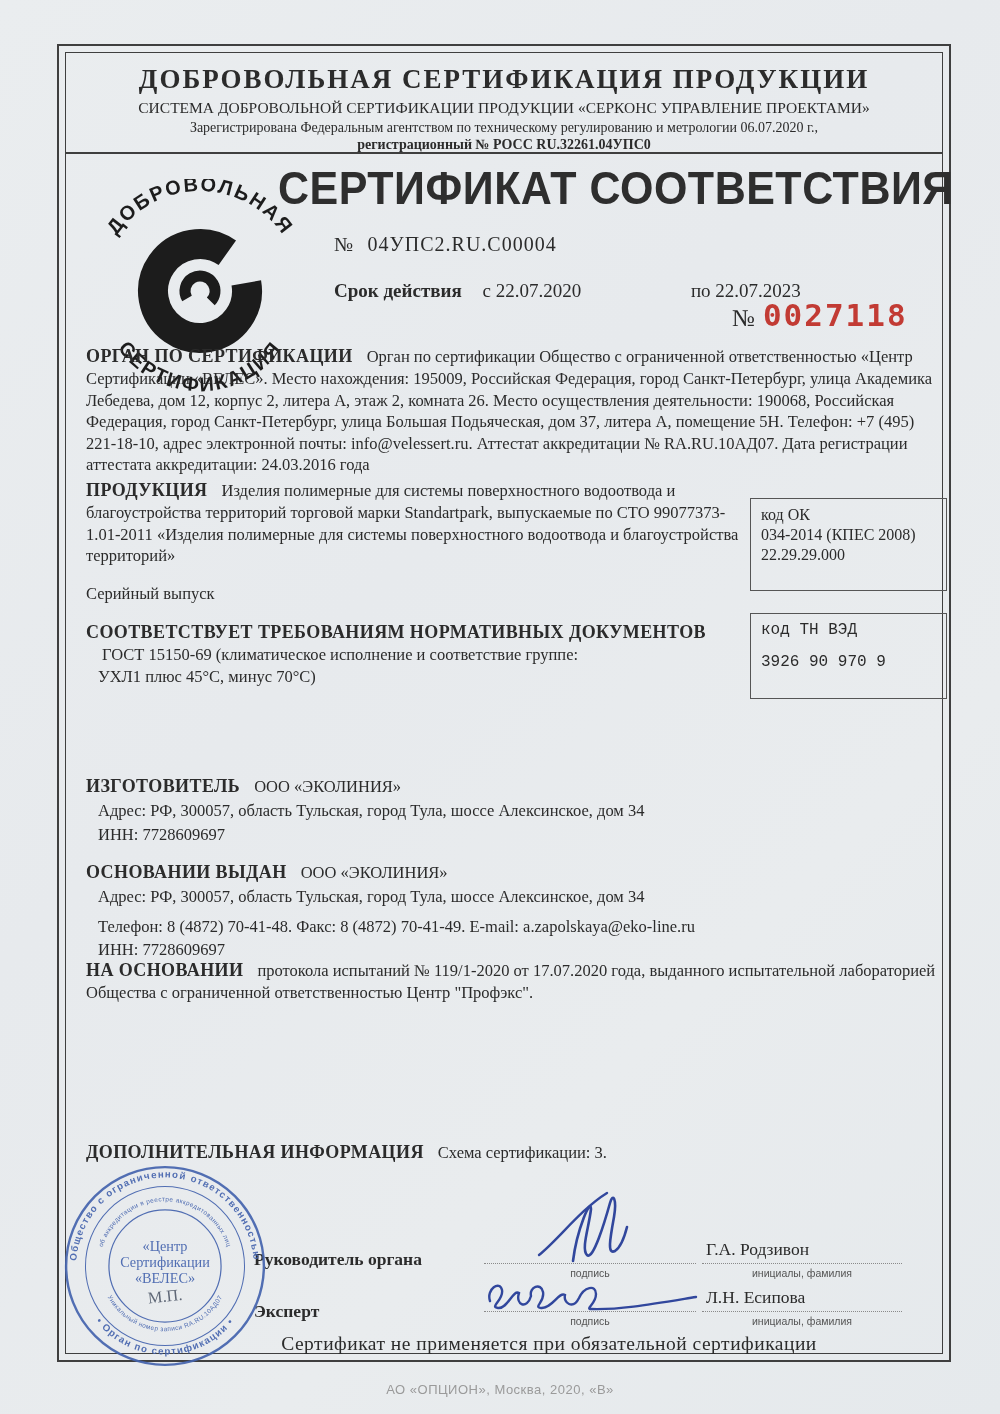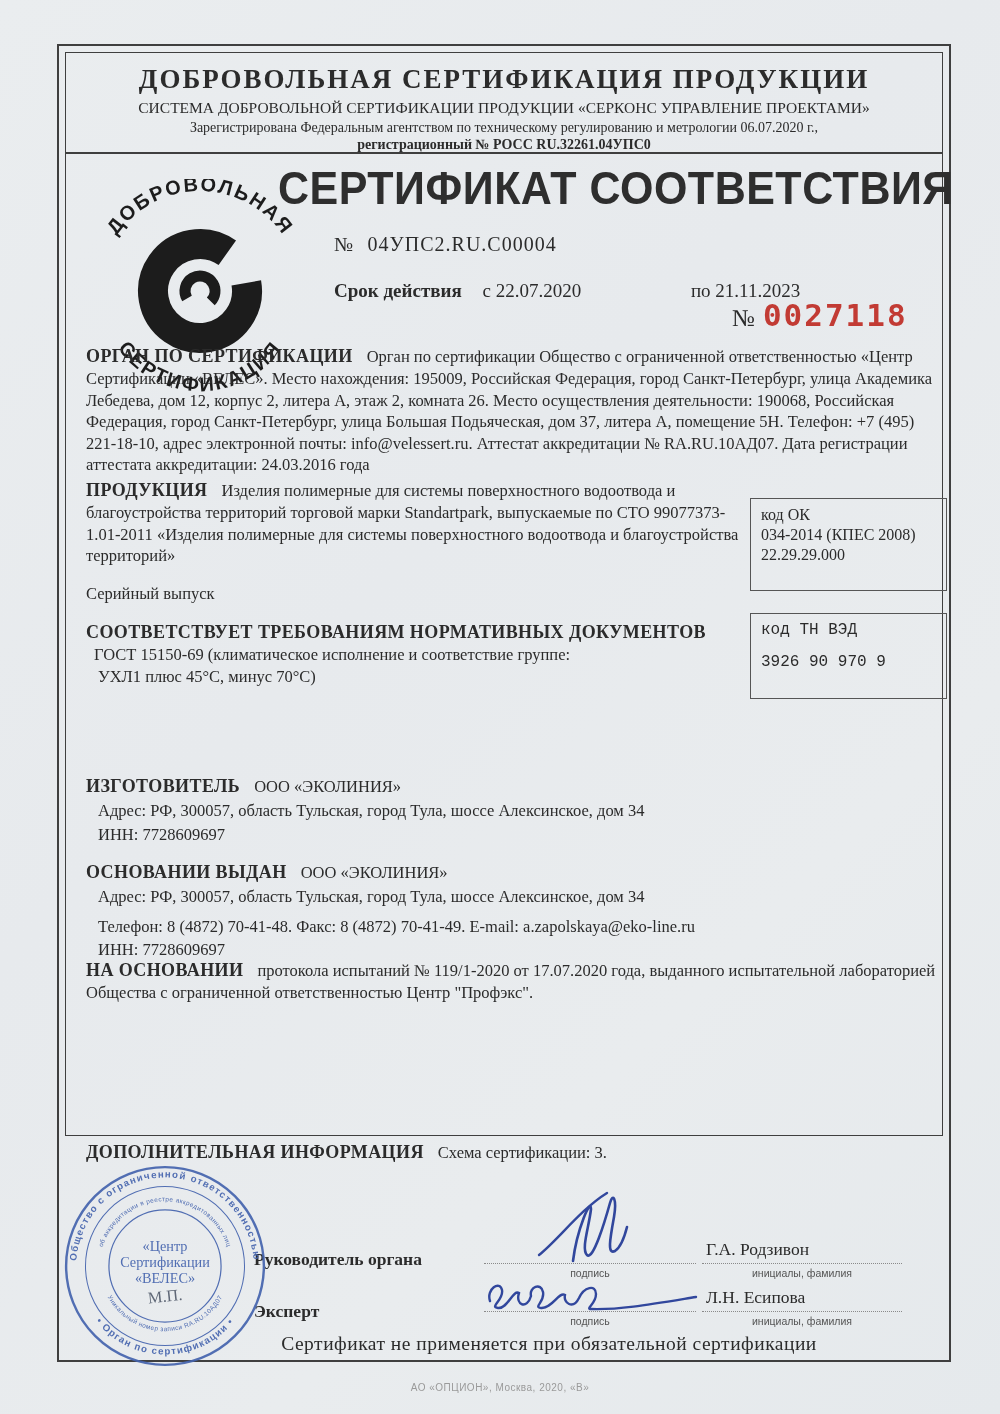--- a/index.html
+++ b/index.html
@@ -13,21 +13,21 @@
   }
   .paper{
     position:absolute;left:0;top:0;width:1000px;height:1414px;
     background:linear-gradient(135deg,#eaedef 0%,#e7eaed 40%,#e9ecee 70%,#e5e9ec 100%);
   }
   .outer-border{
     position:absolute;left:57px;top:44px;width:894px;height:1318px;
     border:2px solid #3f3f3f;box-sizing:border-box;
   }
   .inner-border{
-    position:absolute;left:65px;top:52px;width:878px;height:1084px;
+    position:absolute;left:65px;top:52px;width:878px;height:1302px;
     border:1px solid #3f3f3f;box-sizing:border-box;padding-left:30px;
   }
   
   .header{
     position:absolute;left:0;top:0;width:100%;height:101px;
     border-bottom:2px solid #3f3f3f;box-sizing:border-box;
     text-align:center;padding-top:11px;
   }
   .header .h1{font-size:27px;font-weight:bold;letter-spacing:2px;}
   .header .h2{font-size:15.5px;margin-top:4px;}
@@ -72,21 +72,21 @@
     font-size:10.5px;color:#555;text-align:center;
   }
   .scrawl{position:absolute;}
   .stamp{position:absolute;left:-6px;top:1108px;width:210px;height:210px;opacity:.92;}
   .footer-note{
     position:absolute;left:0;top:1280px;width:100%;text-align:center;
     font-size:19.5px;letter-spacing:.5px;padding-left:90px;box-sizing:border-box;
   }
   .imprint{
     position:absolute;left:0;top:1382px;width:1000px;text-align:center;
-    font-family:"Liberation Sans",sans-serif;font-size:10px;color:#9a9a9a;letter-spacing:.5px;
+    font-family:"Liberation Sans",sans-serif;font-size:13px;color:#9a9a9a;letter-spacing:.5px;
   }
 </style>
 </head>
 <body>
 
 <div class="paper"></div>
 <div class="outer-border"></div>
 
 <div class="inner-border">
 
@@ -114,21 +114,21 @@
 
   <div class="main-title">СЕРТИФИКАТ СООТВЕТСТВИЯ</div>
 
   <div class="cert-no">
     <span>№</span><span class="num">04УПС2.RU.C00004</span>
   </div>
 
   <div class="validity">
     <span class="lbl">Срок действия</span>
     <span class="from">с 22.07.2020</span>
-    <span class="to">по 21.11.2023</span>
+    <span class="to">по 22.07.2023</span>
   </div>
 
   <div class="serial">
     <span class="no-sign">№</span><span class="digits">0027118</span>
   </div>
 
   <div class="sec" style="left:20px;top:292px;width:860px;">
     <span class="sec-head">ОРГАН ПО СЕРТИФИКАЦИИ</span><span class="gap"></span><span>Орган по сертификации Общество с ограниченной ответственностью «Центр Сертификации «ВЕЛЕС». Место нахождения: 195009, Российская Федерация, город Санкт-Петербург, улица Академика Лебедева, дом 12, корпус 2, литера А, этаж 2, комната 26. Место осуществления деятельности: 190068, Российская Федерация, город Санкт-Петербург, улица Большая Подьяческая, дом 37, литера А, помещение 5Н. Телефон: +7 (495) 221-18-10, адрес электронной почты: info@velessert.ru. Аттестат аккредитации № RA.RU.10АД07. Дата регистрации аттестата аккредитации: 24.03.2016 года</span>
   </div>
 
@@ -142,21 +142,21 @@
     <div>034-2014 (КПЕС 2008)</div>
     <div>22.29.29.000</div>
   </div>
   <div class="codebox" style="top:560px;width:197px;height:86px;font-family:Liberation Mono, monospace;">
     <div class="cb-label">код ТН ВЭД</div>
     <div style="margin-top:12px;">3926 90 970 9</div>
   </div>
 
   <div class="sec" style="left:20px;top:568px;width:668px;">
     <div class="sec-head">СООТВЕТСТВУЕТ ТРЕБОВАНИЯМ НОРМАТИВНЫХ ДОКУМЕНТОВ</div>
-    <div style="margin-left:8px;">ГОСТ 15150-69 (климатическое исполнение и соответствие группе:</div>
+    <div style="margin-left:16px;">ГОСТ 15150-69 (климатическое исполнение и соответствие группе:</div>
     <div style="margin-left:12px;">УХЛ1 плюс 45°С, минус 70°С)</div>
   </div>
 
   <div class="sec" style="left:20px;top:722px;width:860px;">
     <div>
       <span class="sec-head">ИЗГОТОВИТЕЛЬ</span><span class="gap"></span><span>ООО «ЭКОЛИНИЯ»</span>
     </div>
     <div style="margin-left:12px;margin-top:2px;">Адрес: РФ, 300057, область Тульская, город Тула, шоссе Алексинское, дом 34</div>
     <div style="margin-left:12px;margin-top:2px;">ИНН: 7728609697</div>
   </div>

